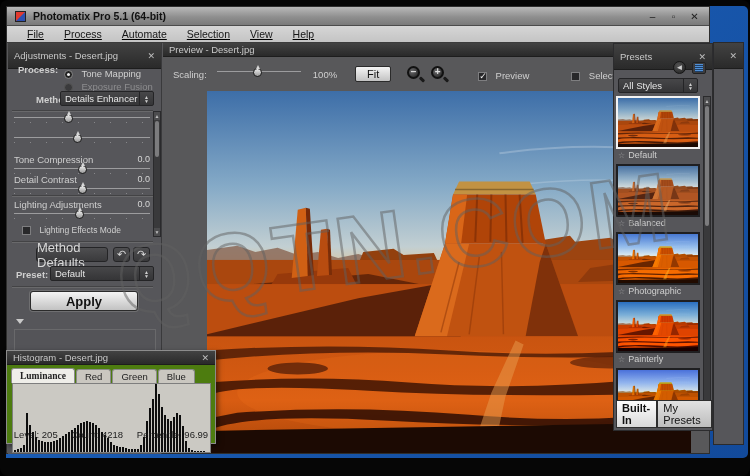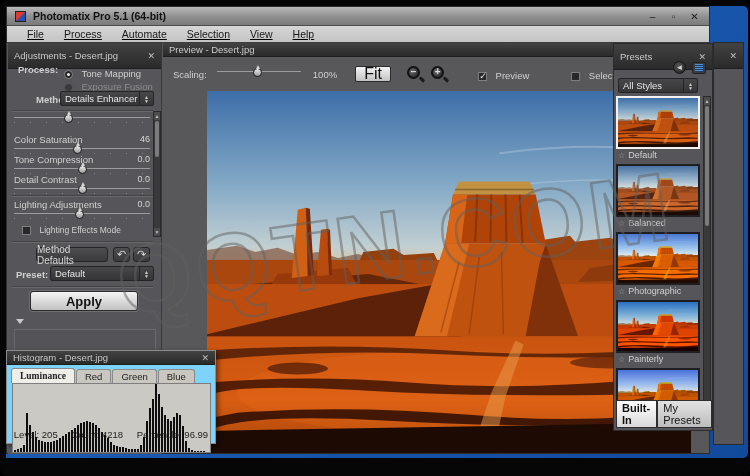--- a/index.html
+++ b/index.html
@@ -66,21 +66,21 @@
   .checkbox { width:9px; height:9px; background:#28282a; border:1px solid #7e7e80;
     display:inline-block; vertical-align:-2px; position:relative; }
   .checkbox.checked::after { content:'✓'; position:absolute; left:0px; top:-2px;
     color:#eee; font-size:9px; }
   .vscroll { position:absolute; width:8px; background:#39393b; border:1px solid #2a2a2c; }
   .vscroll .arr { position:absolute; left:0; width:100%; height:8px; background:#4c4c4e;
     color:#bdbdbd; font-size:5px; text-align:center; line-height:8px; }
   .vscroll .thumb { position:absolute; left:1px; width:4px; background:#7c7c7e; border-radius:2px; }
 
   .dk-btn { background:linear-gradient(#4e4e50,#3a3a3c); border:1px solid #242426;
-    border-radius:3px; color:#d8d8d8; font-size:10px; display:flex; align-items:center;
+    border-radius:3px; color:#d8d8d8; font-size:13px; display:flex; align-items:center;
     justify-content:center; position:absolute; }
   .lt-btn { background:linear-gradient(#f4f4f4,#c2c2c2); border:1px solid #2b2b2b;
     border-radius:2px; color:#111; display:flex; align-items:center; justify-content:center;
     position:absolute; }
   .apply { font-size:13px; font-weight:bold; border-radius:3px;
     box-shadow:0 0 0 1px #6f6f71; }
   .desc-box { position:absolute; left:6px; width:142px; border:1px solid #69696b;
     background:#545458; }
   .tri-down { width:0; height:0; border-left:4px solid transparent;
     border-right:4px solid transparent; border-top:5px solid #c9c9c9; position:absolute; }
@@ -131,21 +131,21 @@
     font-size:11px; padding:1px 5px; }
   .ptab.active { background:linear-gradient(#fdfdfd,#d9d9d9); font-weight:bold; }
   .preset-scroll { right:1px; top:52px; height:324px; }
 
   
   .rstrip { position:absolute; left:713px; top:42px; width:31px; height:403px;
     background:#56565a; border:1px solid #2a2a2c; z-index:3; }
 
   
   .histo { position:absolute; left:6px; top:350px; width:210px; height:94px;
-    background:#7dd3fc; border:1px solid #8c8c8c; z-index:6;
+    background:#4d7c0f; border:1px solid #8c8c8c; z-index:6;
     box-shadow:2px 2px 5px rgba(0,0,0,.5); }
   .histo .ptitle { height:14px; }
   .histo-tabs { position:absolute; left:4px; top:17px; display:flex; align-items:flex-end; }
   .htab { font-size:9.5px; color:#222; background:#cac7c0; border:1px solid #8a8a8a;
     border-bottom:none; padding:1px 8px; border-radius:3px 3px 0 0; margin-right:1px; }
   .htab.active { background:#efeee9; font-weight:bold; padding:2px 8px;font-family:Liberation Serif, serif; }
   .plot { position:absolute; left:5px; top:32px; width:199px; height:70px;
     background:#cbc9c3; border:1px solid #7e7e7e; display:flex; align-items:flex-end; gap:1px;
     padding:0 1px; overflow:hidden; }
   .plot i { display:block; width:2px; background:#0e0e0e; flex:none; }
@@ -212,24 +212,20 @@
       </div>
 
       <div class="divider" style="top:67px;"></div>
 
       <div class="slider-row" style="top:71px;">
         <div class="track">
             <span class="sl-thumb" style="left: 40%;"></span>
           </div>
       </div>
       <div class="slider-row" style="top:91px;">
-        <div class="top">
-            <span class="lbl">Color Saturation</span>
-            <span class="val">46</span>
-          </div>
         <div class="track">
             <span class="sl-thumb" style="left: 46%;"></span>
           </div>
       </div>
       <div class="slider-row" style="top:111px;">
         <div class="top">
             <span class="lbl">Tone Compression</span>
             <span class="val">0.0</span>
           </div>
         <div class="track">
@@ -297,21 +293,21 @@
     <div class="ptitle preview-title">
       <span>Preview - Desert.jpg</span>
     </div>
 
     <div class="toolbar">
       <span class="lbl" style="margin-left:10px;">Scaling:</span>
       <span class="track" style="width:84px;margin:0 0 0 10px;background:none;border-top:1px solid #9c9c9e;position:relative;height:6px;">
         <span class="sl-thumb" style="left: 48%;"></span>
       </span>
       <span class="lbl" style="margin-left:12px;">100%</span>
-      <div class="lt-btn" style="position:static;width:36px;height:16px;margin-left:18px;font-size:16px;">
+      <div class="lt-btn" style="position:static;width:36px;height:16px;margin-left:18px;font-size:11px;">
         <span>Fit</span>
       </div>
       <span class="mag" style="margin-left:16px;">
         <span class="lens"></span>
           <span class="sign">−</span>
           <span class="handle"></span>
       </span>
       <span class="mag" style="margin-left:7px;">
         <span class="lens"></span>
           <span class="sign">+</span>

